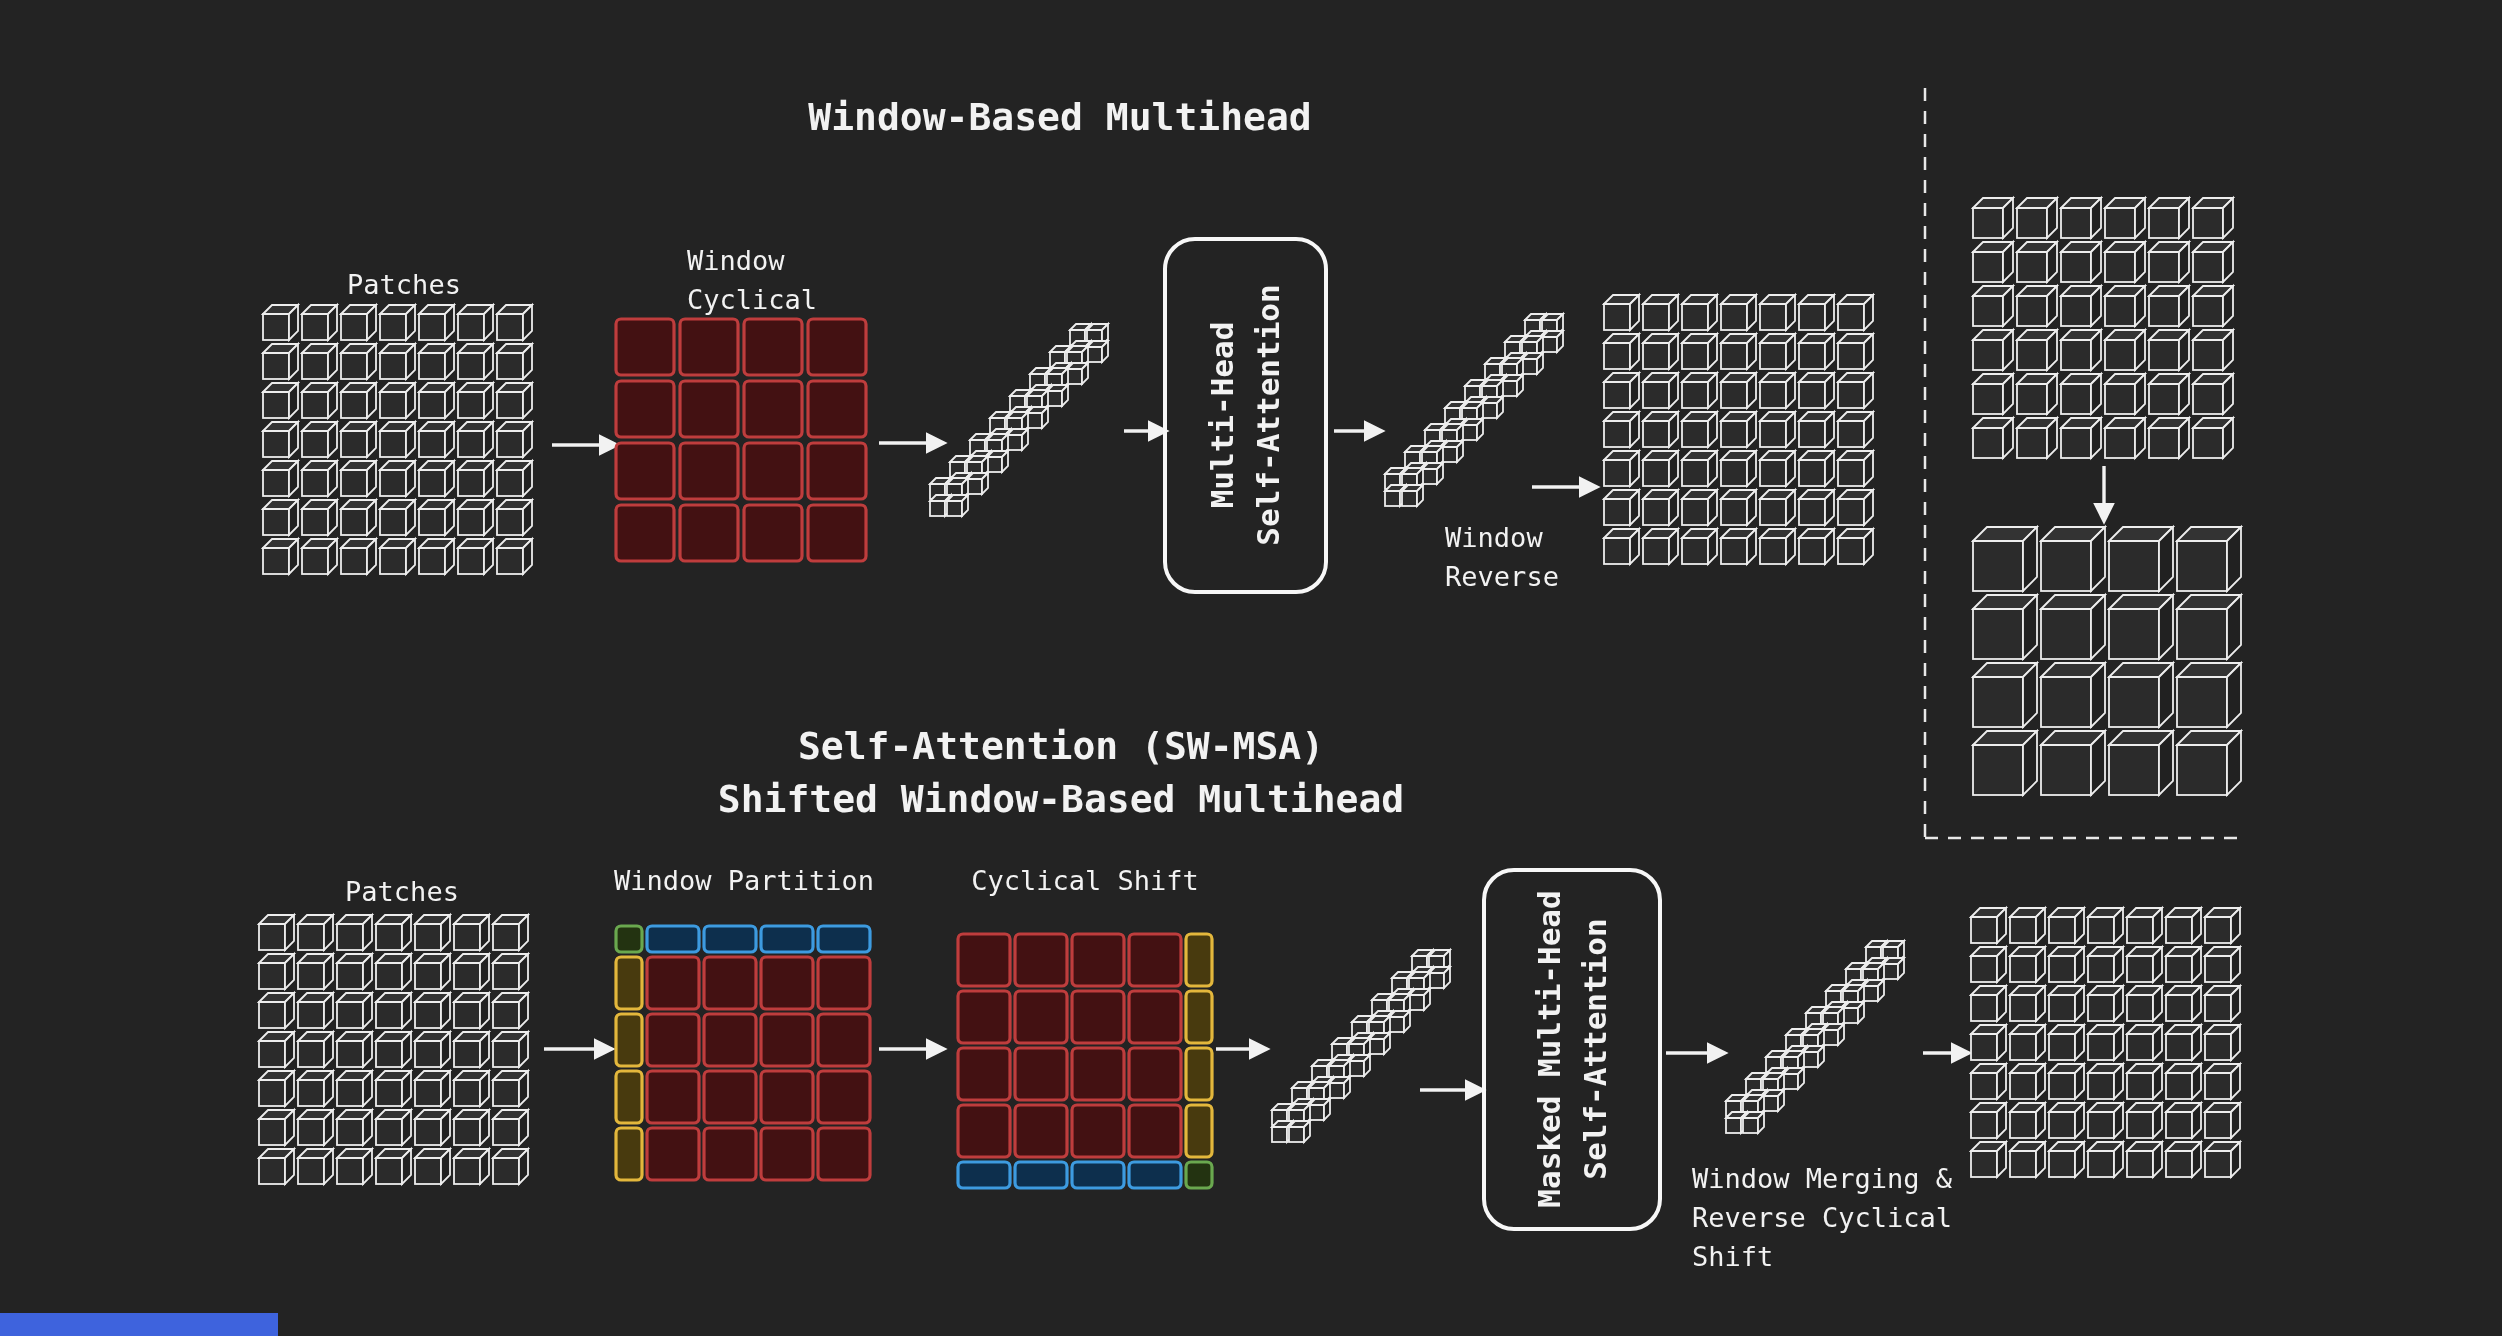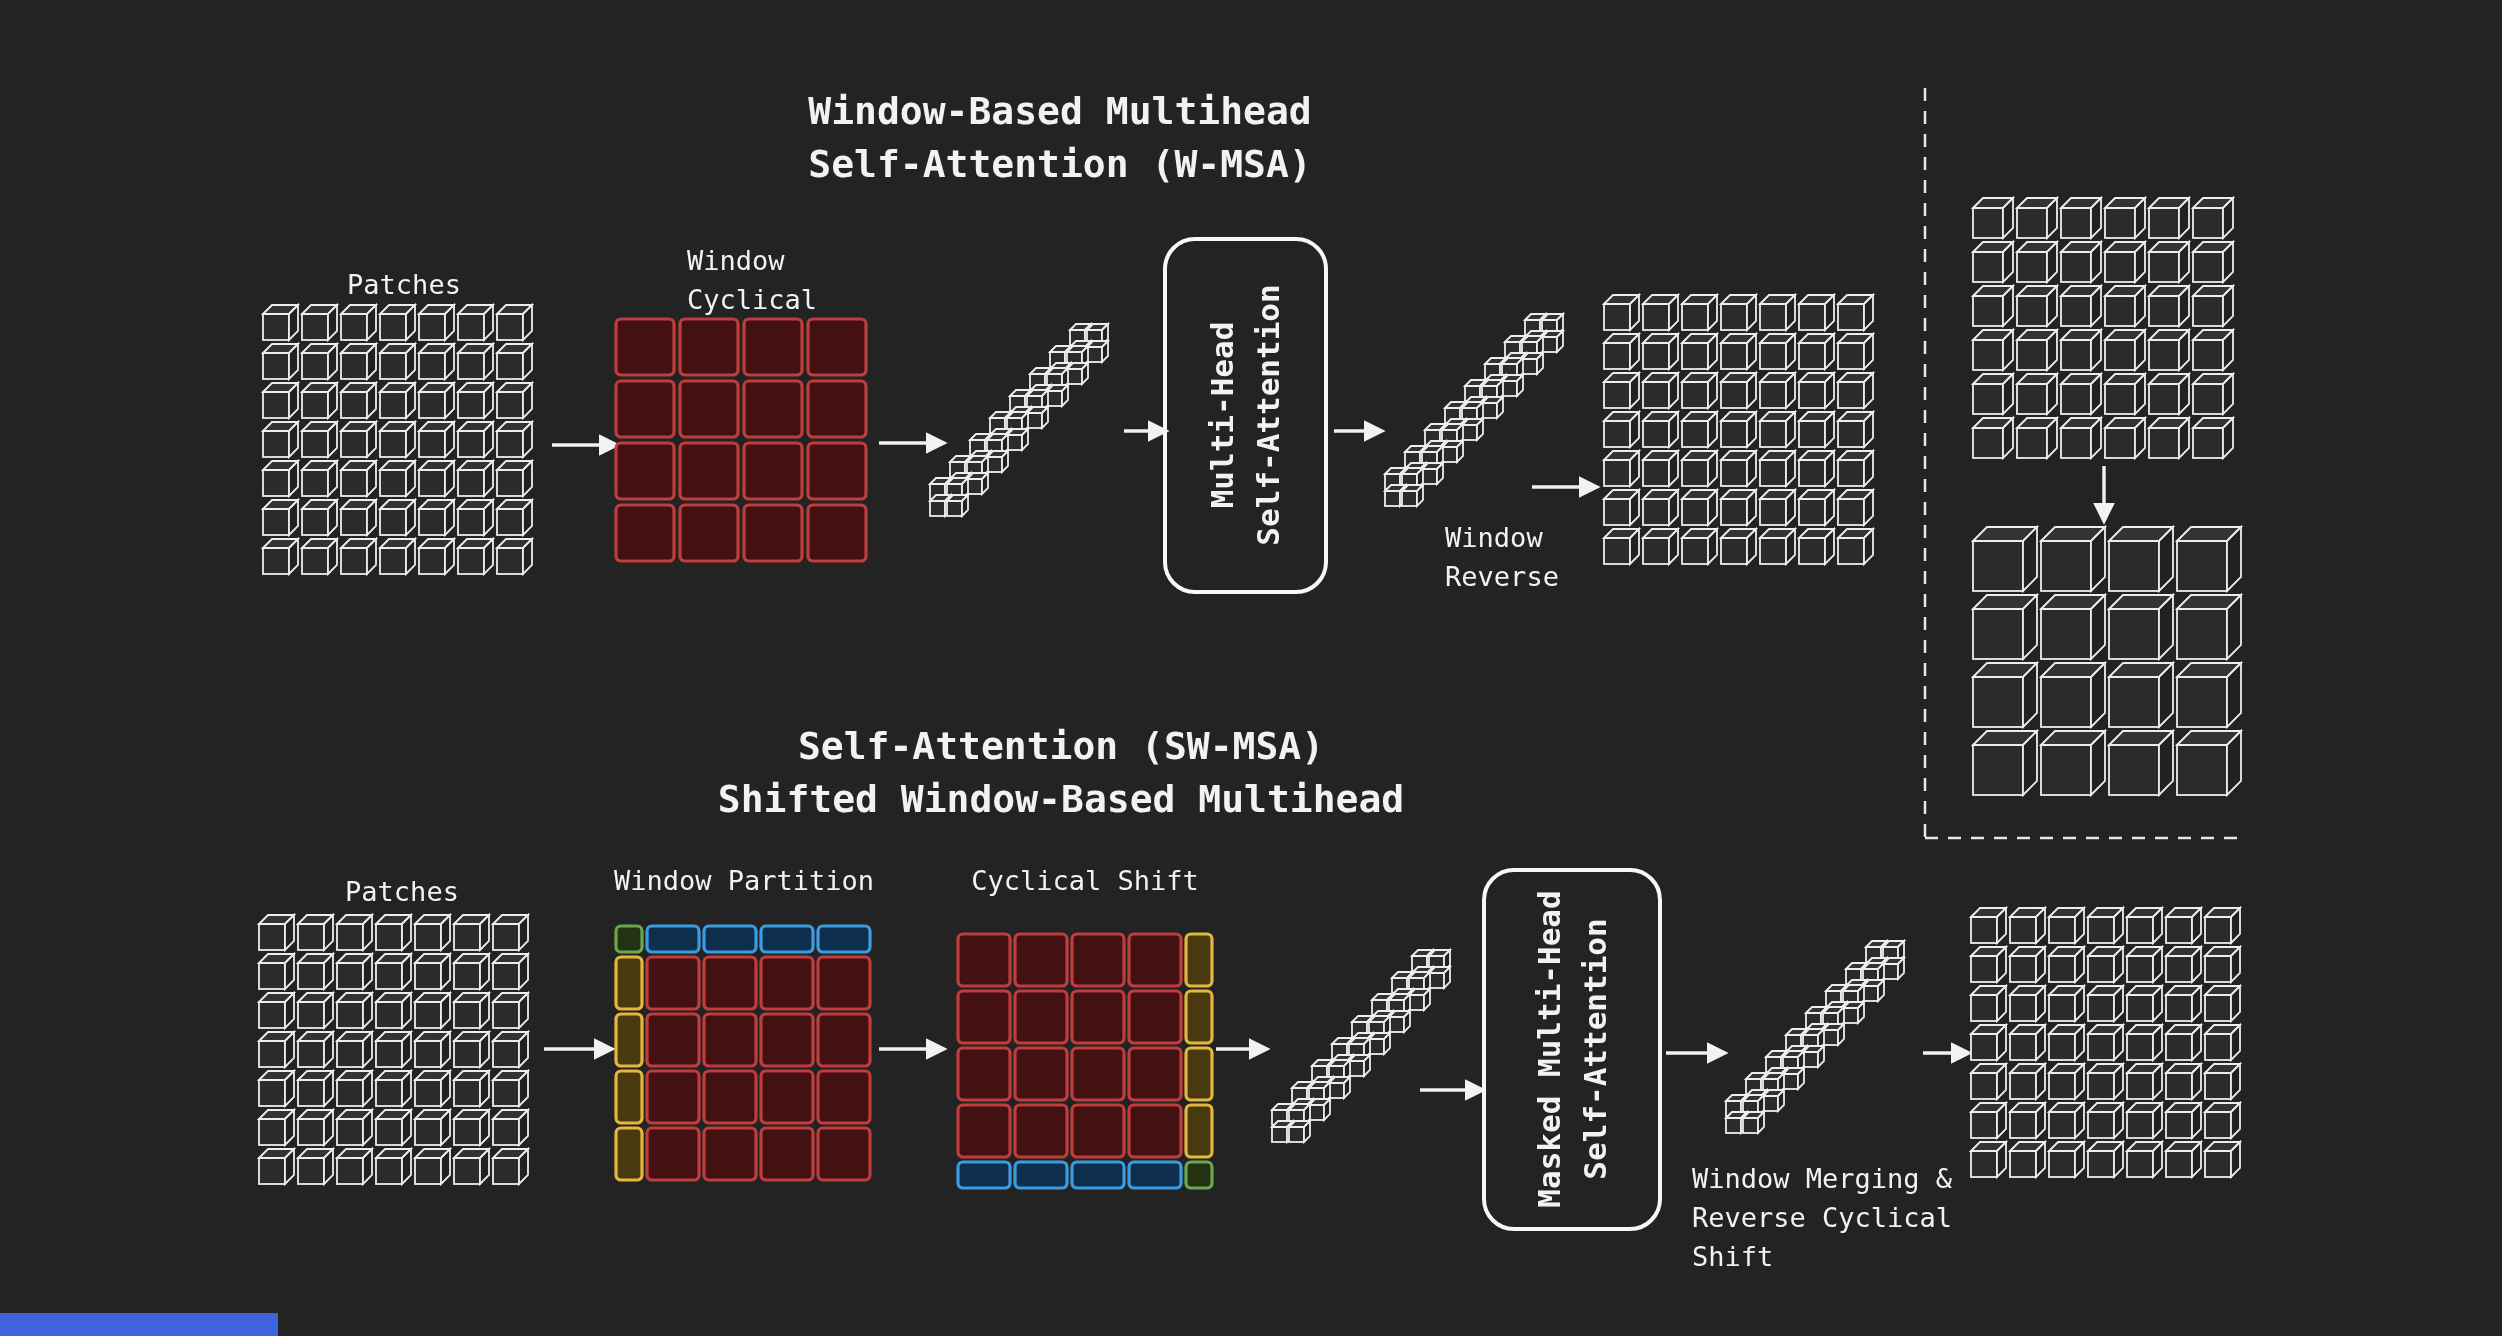--- a/index.html
+++ b/index.html
@@ -1256,23 +1256,22 @@
         <path d="M 2153 1151 L 2162 1142 L 2162 1168 L 2153 1177 Z" fill="#212121" stroke="#ededed" stroke-width="1.8"></path>
         <rect x="2166" y="1151" width="26" height="26" fill="#2b2b2b" stroke="#ededed" stroke-width="1.8"></rect>
         <path d="M 2166 1151 L 2175 1142 L 2201 1142 L 2192 1151 Z" fill="#333333" stroke="#ededed" stroke-width="1.8"></path>
         <path d="M 2192 1151 L 2201 1142 L 2201 1168 L 2192 1177 Z" fill="#212121" stroke="#ededed" stroke-width="1.8"></path>
         <rect x="2205" y="1151" width="26" height="26" fill="#2b2b2b" stroke="#ededed" stroke-width="1.8"></rect>
         <path d="M 2205 1151 L 2214 1142 L 2240 1142 L 2231 1151 Z" fill="#333333" stroke="#ededed" stroke-width="1.8"></path>
         <path d="M 2231 1151 L 2240 1142 L 2240 1168 L 2231 1177 Z" fill="#212121" stroke="#ededed" stroke-width="1.8"></path>
       </g>
     </svg>
 
-  <div class="ttl" style="left:1060px;top:85px">
+  <div class="ttl" style="left:1060px;top:91px">
     <div>Window-Based Multihead</div>
-    <div>Self-Attention (W-MSA)</div>
   </div>
 
   <div class="lbl c" style="left:404px;top:265px">Patches</div>
 
   <div class="lbl" style="left:687px;top:241px">
     <div>Window</div>
     <div>Cyclical</div>
   </div>
 
   <div class="vtext" style="left:1245px;top:415px">

